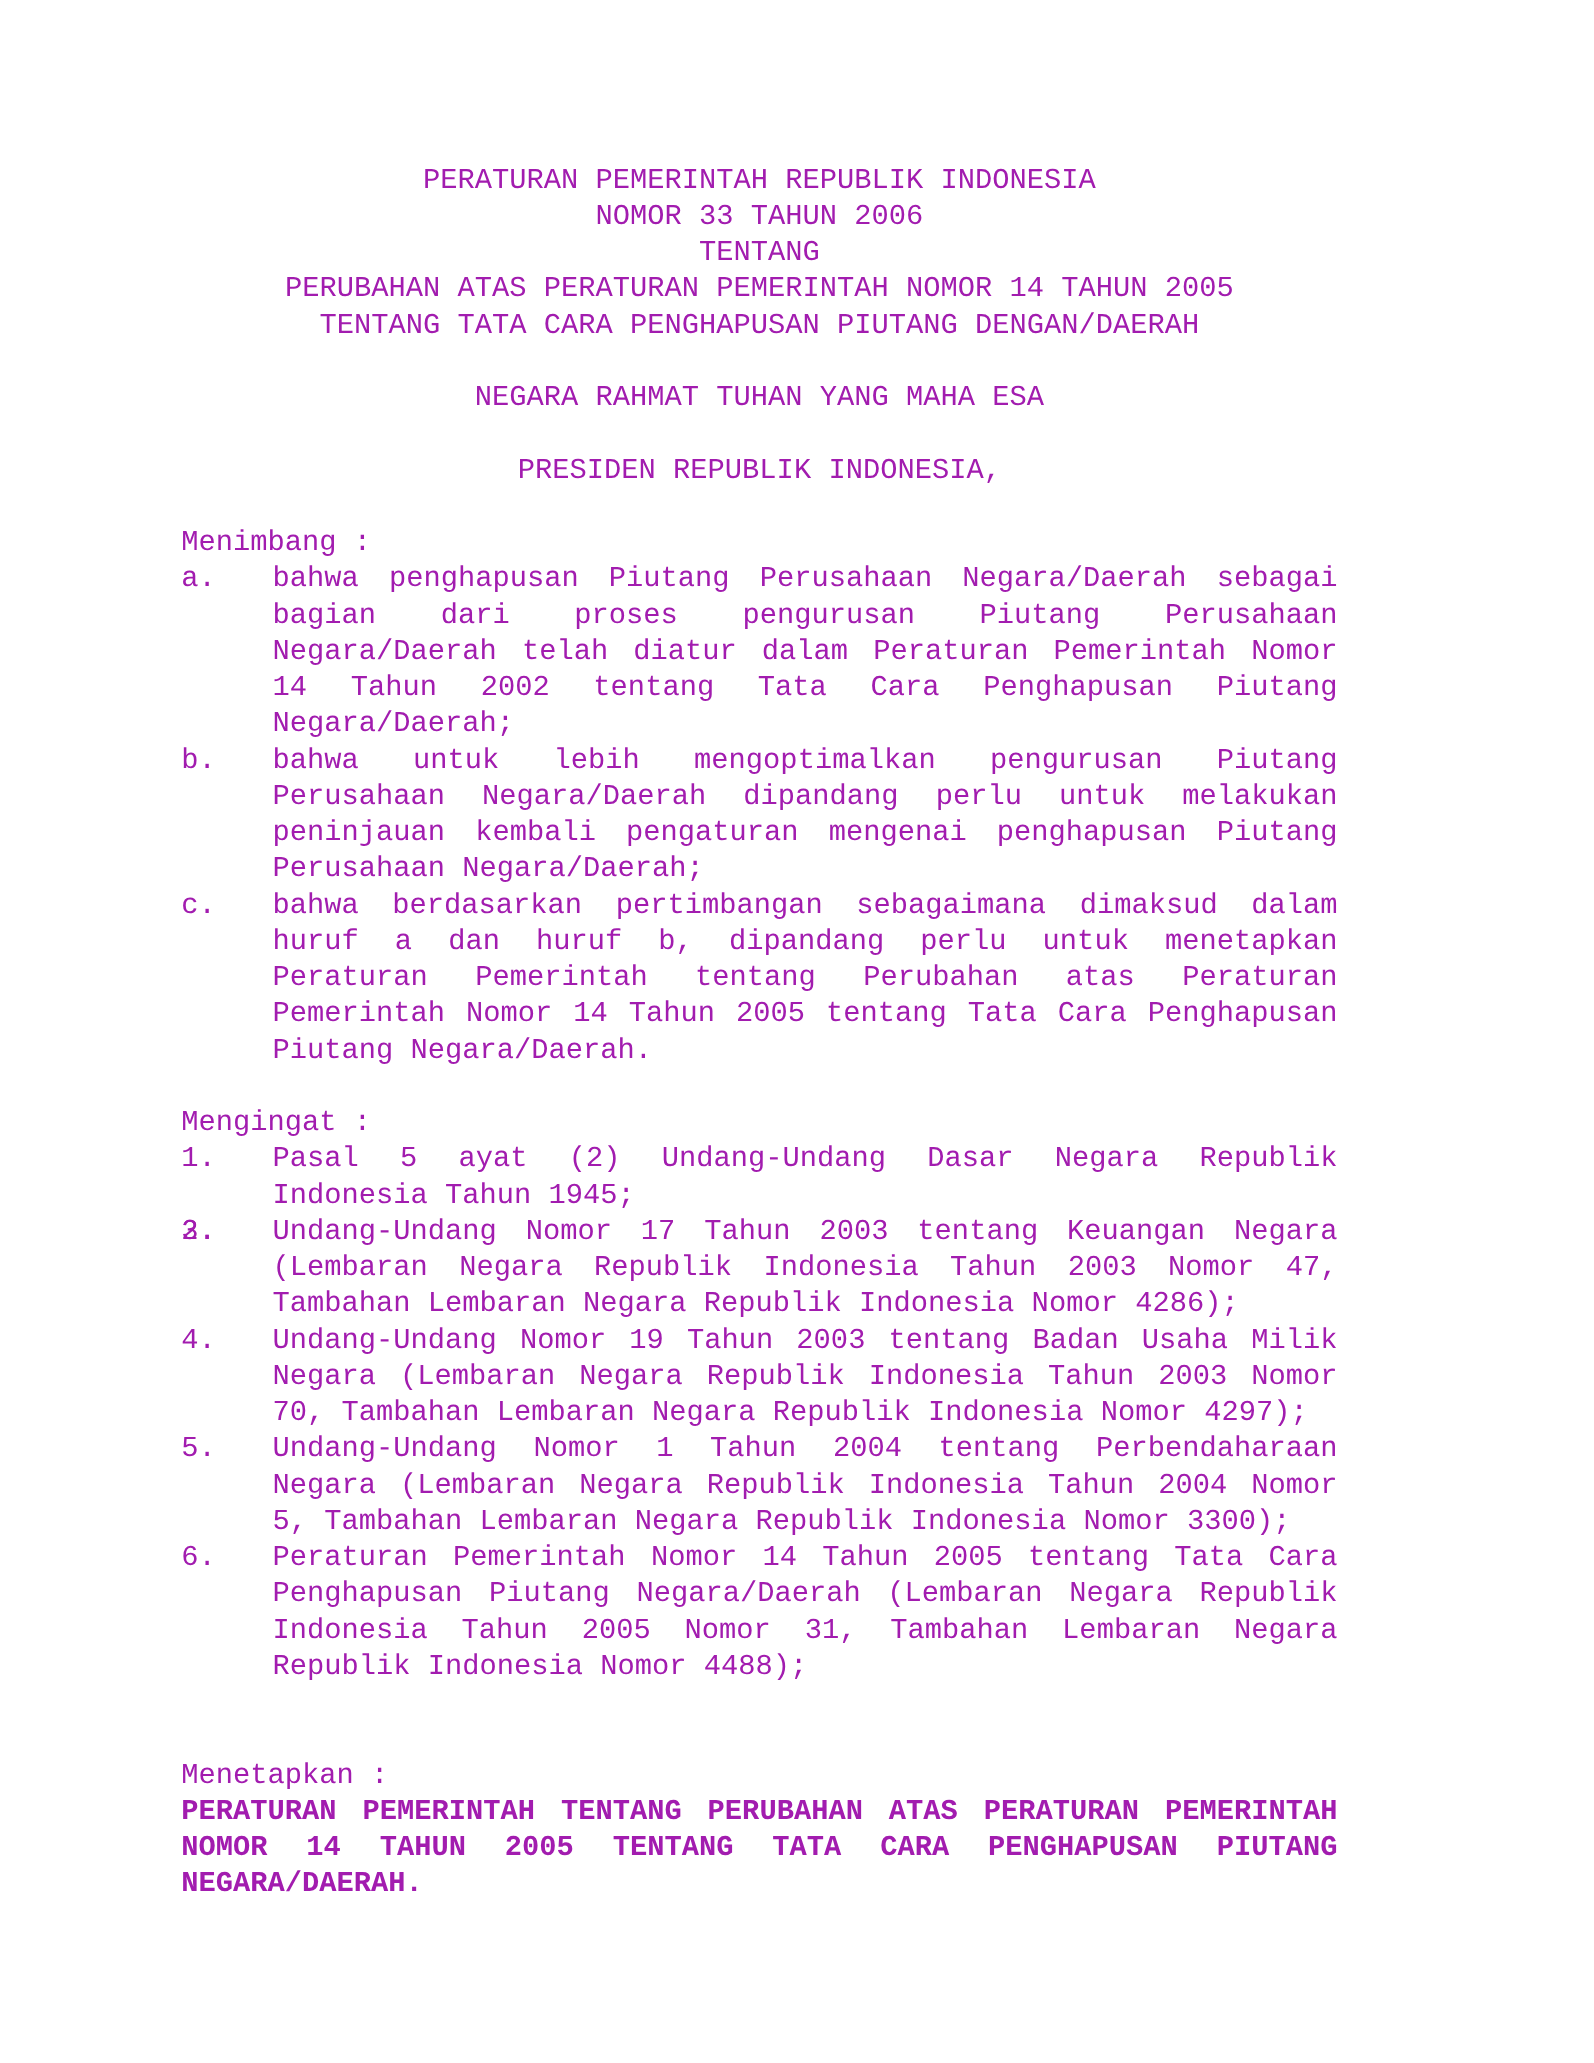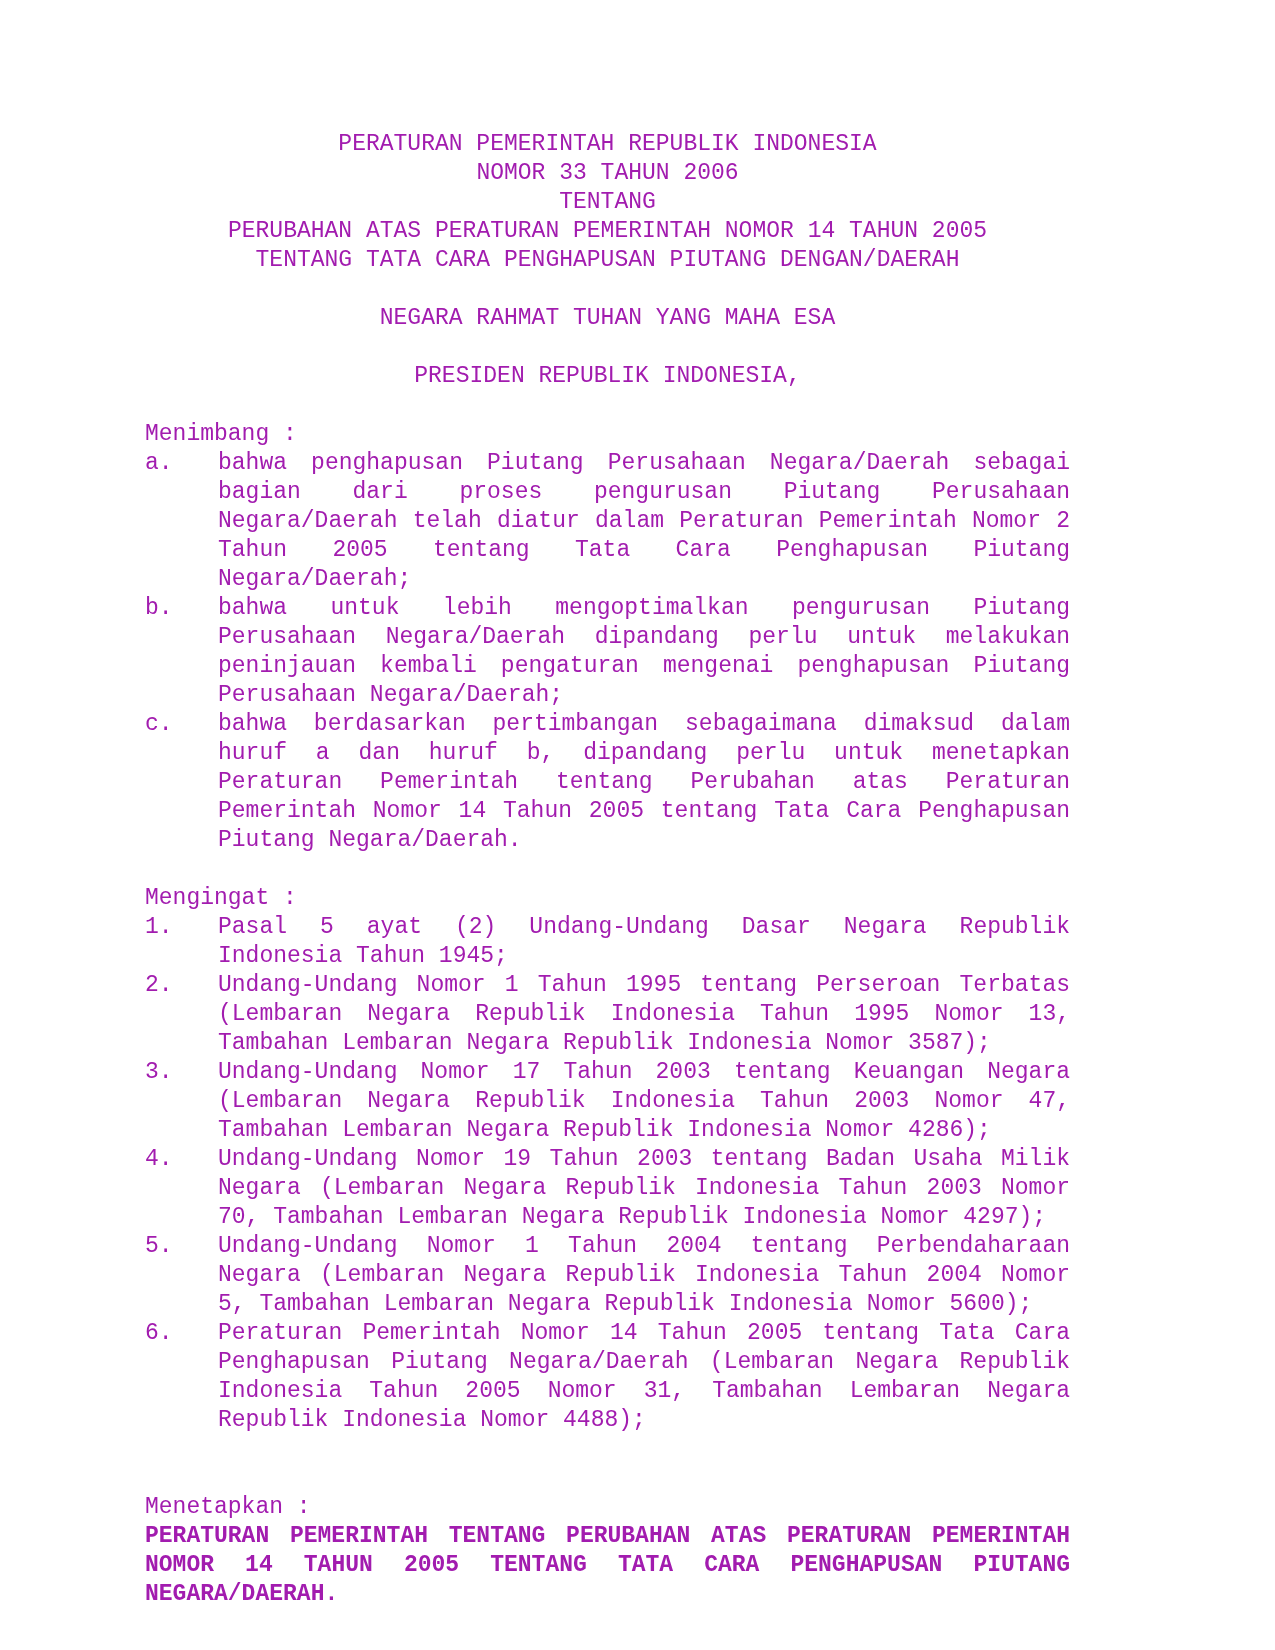--- a/index.html
+++ b/index.html
@@ -59,54 +59,53 @@
   <div class="gap"></div>
 
   <div class="center">PRESIDEN REPUBLIK INDONESIA,</div>
 
   <div class="gap"></div>
 
   <div>Menimbang :</div>
 
   <div class="hang">
     <span class="marker">a.</span>
-    <span>bahwa penghapusan Piutang Perusahaan Negara/Daerah sebagai bagian dari proses pengurusan Piutang Perusahaan Negara/Daerah telah diatur dalam Peraturan Pemerintah Nomor 2 Tahun 2005 tentang Tata Cara Penghapusan Piutang Negara/Daerah;</span>
+    <span>bahwa penghapusan Piutang Perusahaan Negara/Daerah sebagai bagian dari proses pengurusan Piutang Perusahaan Negara/Daerah telah diatur dalam Peraturan Pemerintah Nomor 14 Tahun 2002 tentang Tata Cara Penghapusan Piutang Negara/Daerah;</span>
   </div>
   <div class="hang">
     <span class="marker">b.</span>
     <span>bahwa untuk lebih mengoptimalkan pengurusan Piutang Perusahaan Negara/Daerah dipandang perlu untuk melakukan peninjauan kembali pengaturan mengenai penghapusan Piutang Perusahaan Negara/Daerah;</span>
   </div>
   <div class="hang">
     <span class="marker">c.</span>
     <span>bahwa berdasarkan pertimbangan sebagaimana dimaksud dalam huruf a dan huruf b, dipandang perlu untuk menetapkan Peraturan Pemerintah tentang Perubahan atas Peraturan Pemerintah Nomor 14 Tahun 2005 tentang Tata Cara Penghapusan Piutang Negara/Daerah.</span>
   </div>
 
   <div class="gap"></div>
 
   <div>Mengingat :</div>
 
   <div class="hang">
     <span class="marker">1.</span>
     <span>Pasal 5 ayat (2) Undang-Undang Dasar Negara Republik Indonesia Tahun 1945;</span>
   </div>
   <div class="hang">
     <span class="marker">2.</span>
-    <span>Undang-Undang Nomor 1 Tahun 1995 tentang Perseroan Terbatas (Lembaran Negara Republik Indonesia Tahun 1995 Nomor 13, Tambahan Lembaran Negara Republik Indonesia Nomor 3587);</span>
   </div>
   <div class="hang">
     <span class="marker">3.</span>
     <span>Undang-Undang Nomor 17 Tahun 2003 tentang Keuangan Negara (Lembaran Negara Republik Indonesia Tahun 2003 Nomor 47, Tambahan Lembaran Negara Republik Indonesia Nomor 4286);</span>
   </div>
   <div class="hang">
     <span class="marker">4.</span>
     <span>Undang-Undang Nomor 19 Tahun 2003 tentang Badan Usaha Milik Negara (Lembaran Negara Republik Indonesia Tahun 2003 Nomor 70, Tambahan Lembaran Negara Republik Indonesia Nomor 4297);</span>
   </div>
   <div class="hang">
     <span class="marker">5.</span>
-    <span>Undang-Undang Nomor 1 Tahun 2004 tentang Perbendaharaan Negara (Lembaran Negara Republik Indonesia Tahun 2004 Nomor 5, Tambahan Lembaran Negara Republik Indonesia Nomor 5600);</span>
+    <span>Undang-Undang Nomor 1 Tahun 2004 tentang Perbendaharaan Negara (Lembaran Negara Republik Indonesia Tahun 2004 Nomor 5, Tambahan Lembaran Negara Republik Indonesia Nomor 3300);</span>
   </div>
   <div class="hang">
     <span class="marker">6.</span>
     <span>Peraturan Pemerintah Nomor 14 Tahun 2005 tentang Tata Cara Penghapusan Piutang Negara/Daerah (Lembaran Negara Republik Indonesia Tahun 2005 Nomor 31, Tambahan Lembaran Negara Republik Indonesia Nomor 4488);</span>
   </div>
 
   <div class="gap"></div>
 
 
   <div class="gap"></div>

